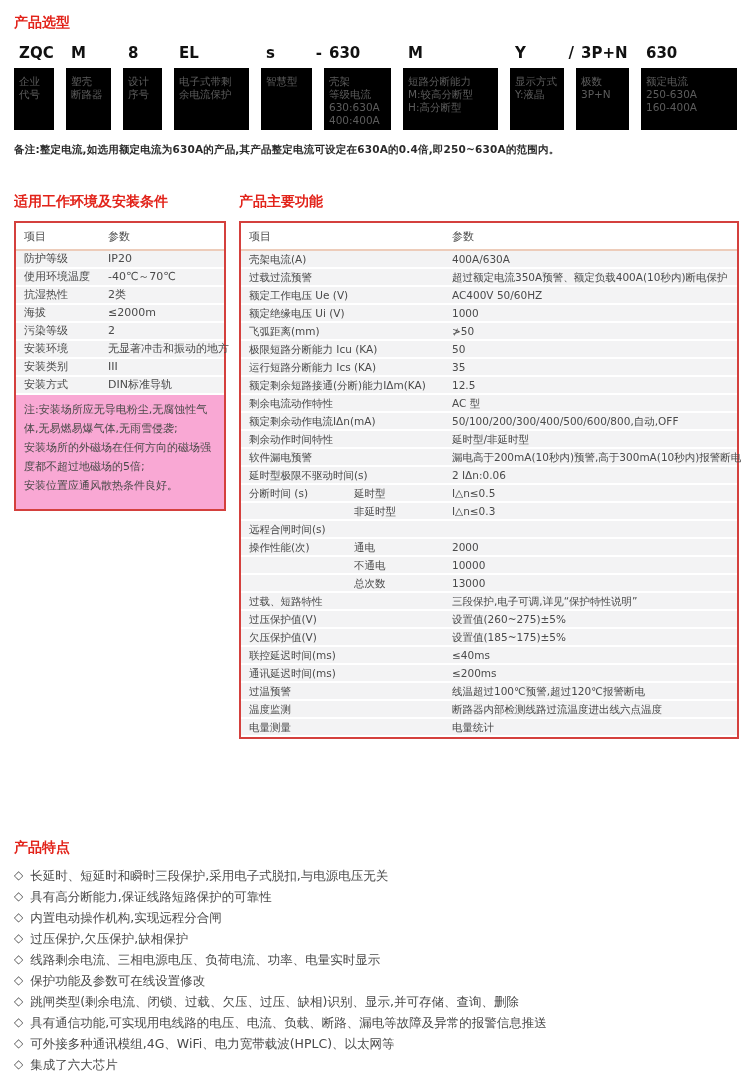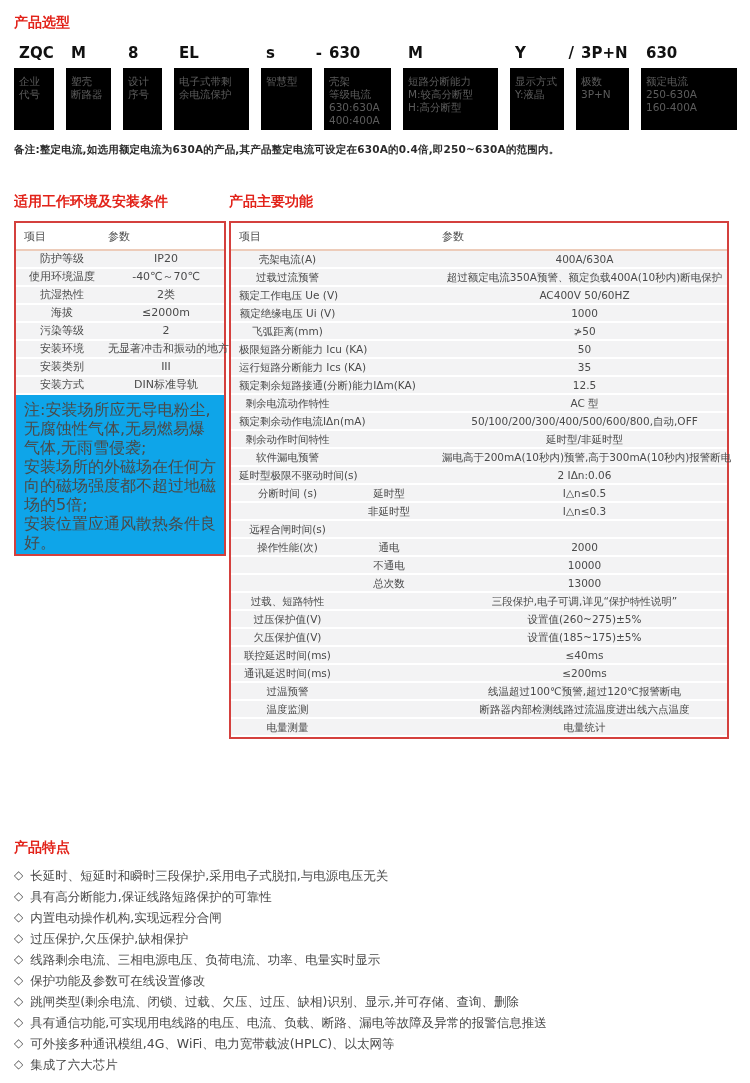--- a/index.html
+++ b/index.html
@@ -31,47 +31,47 @@
     background:#000000; height:62px; padding:7px 4px 0 5px;
     font-size:10.5px; line-height:13px; color:#5c5c5c;
     white-space:pre-line;
   }
   .remark {
     margin-top:13px; font-size:10.5px; font-weight:bold; color:#2b2b2b;
     letter-spacing:0.2px;
   }
 
   
-  .two-col { display:flex; gap:3px; margin-top:36px; }
+  .two-col { display:flex; gap:13px; margin-top:36px; }
   .col-left  { width:212px; flex:none; }
   .col-right { width:500px; flex:none; }
 
   .spec-table {
     margin-top:12px; border:2px solid #d4403d; background:#ffffff;
   }
   .thead {
     display:grid; padding:6px 0 5px 0; border-bottom:2px solid #edccba;
     font-size:11px; color:#4a4a4a;
   }
   .env-grid  { grid-template-columns:84px 1fr; }
   .func-grid { grid-template-columns:105px 98px 1fr; }
   .thead .cell { padding-left:8px; }
   .func-grid .cell.c3 { padding-left:8px; }
 
   .trow {
     display:grid; background:#f3f3f4; border-bottom:2px solid #ffffff;
     min-height:17px; align-items:center; padding:1px 0;
-    font-size:10.5px; color:#4a4a4a;text-align:center;
+    font-size:10.5px; color:#4a4a4a;
   }
   .trow .cell { padding-left:8px; white-space:nowrap; line-height:14px; }
   .env .trow { font-size:11px; }
 
   .env-note {
-    padding:5px 8px 2px 8px; font-size:16px; line-height:19px;
-    color:#4a4a4a; white-space:pre-line; background:#0ea5e9;
+    padding:5px 8px 14px 8px; font-size:11px; line-height:19px;
+    color:#4a4a4a; white-space:pre-line; background:#f9a8d4;
   }
 
   
   .features { margin-top:100px; }
   .feature-list { list-style:none; margin-top:10px; }
   .feature-item {
     display:flex; gap:7px; font-size:12.5px; line-height:21px; color:#4a4a4a;
   }
   .bullet { color:#555; font-size:12px; flex:none; }
 </style>

